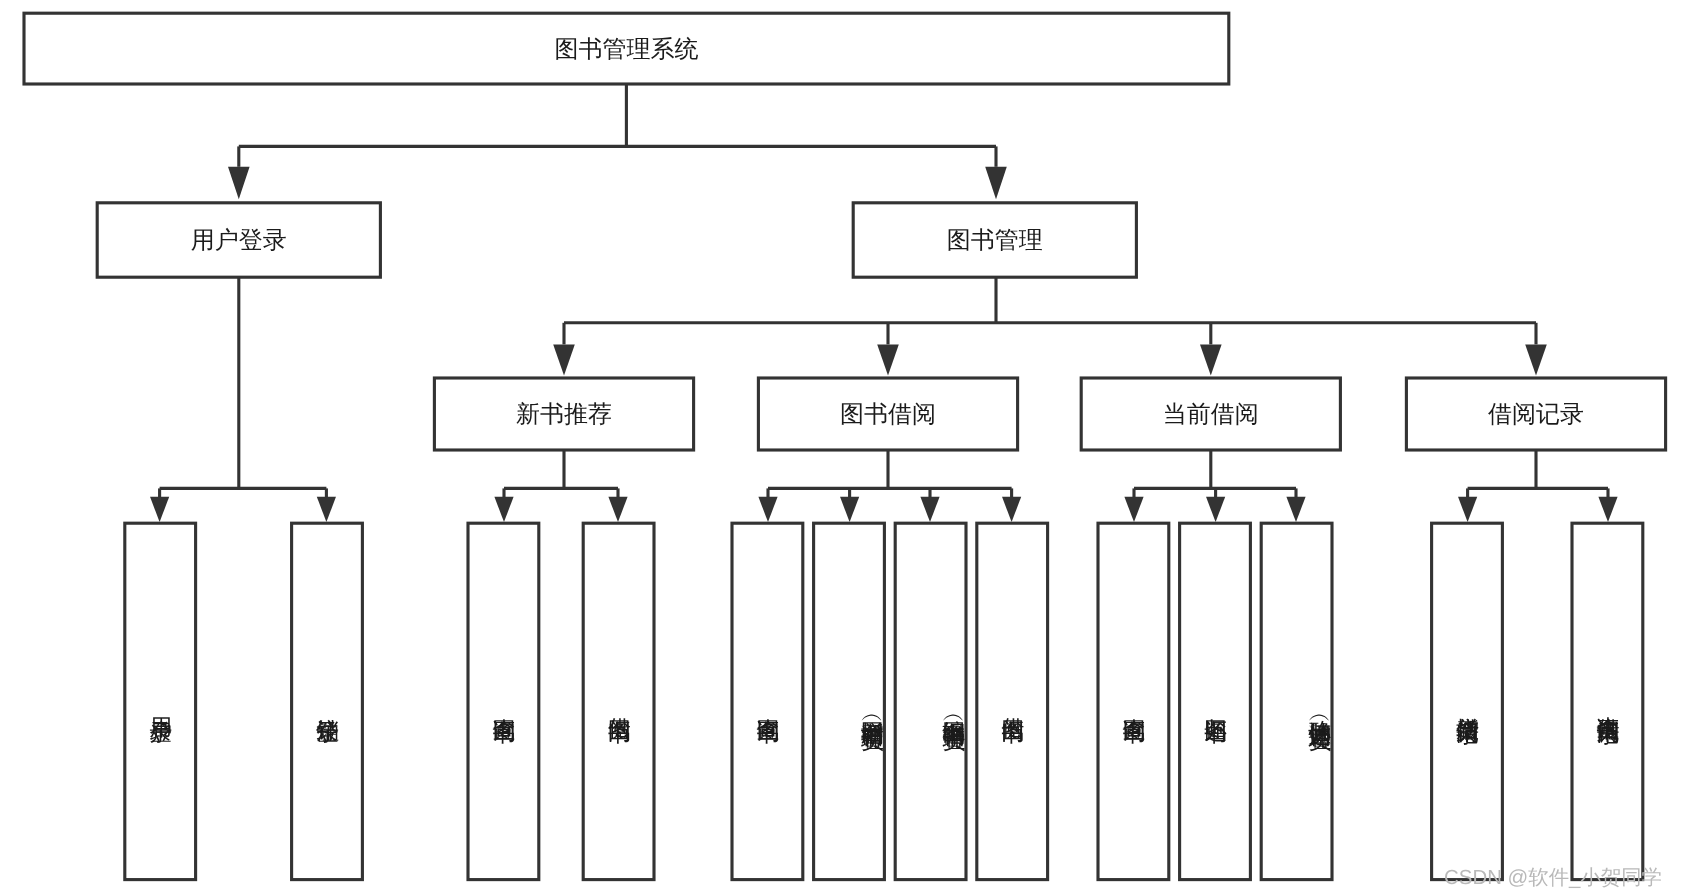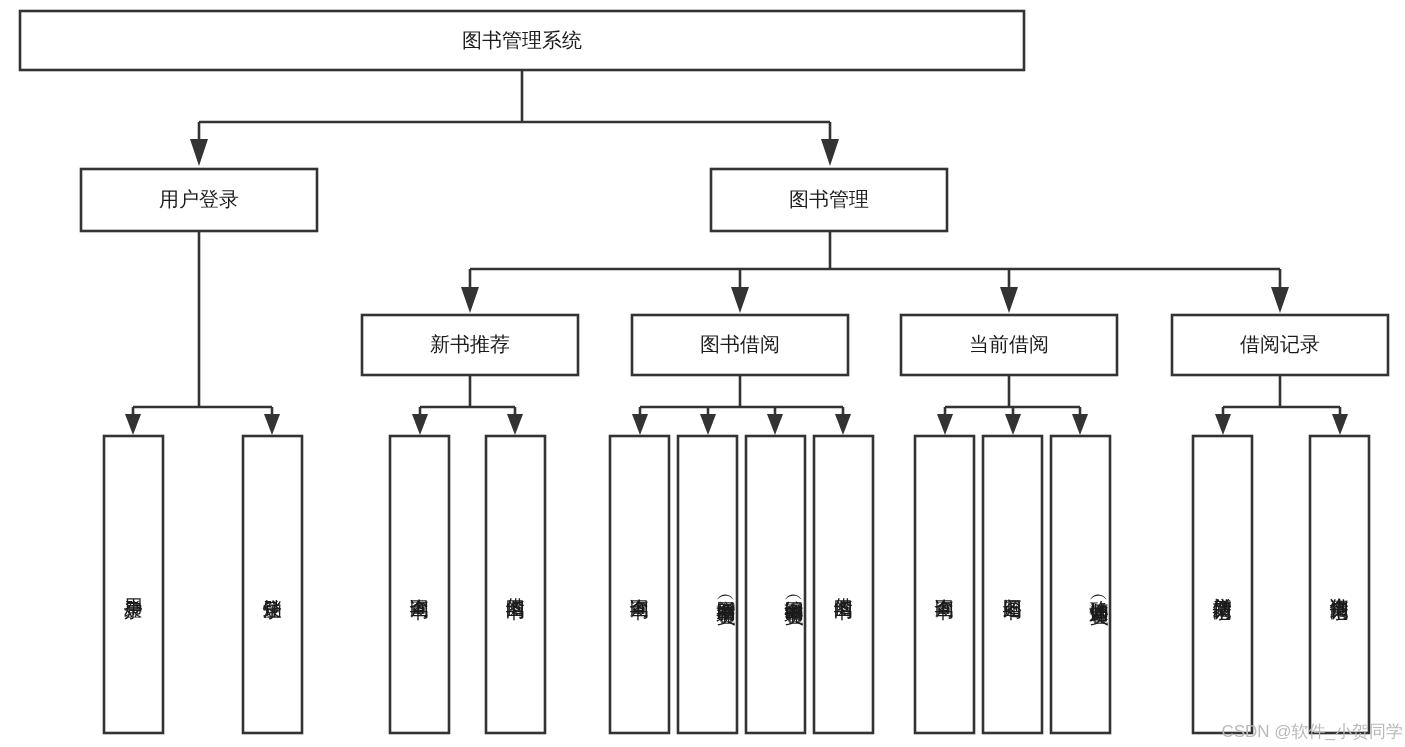--- a/index.html
+++ b/index.html
@@ -57,21 +57,21 @@
     text-orientation: upright;
     letter-spacing: 1px;
     white-space: nowrap;
     display: flex;
     align-items: center;
     justify-content: center;
     pointer-events: none;
   }
   .watermark {
     position: absolute;
-    right: 2px;
+    right: 20px;
     bottom: 4px;
     font-family: "Liberation Sans", "DejaVu Sans", sans-serif;
     font-size: 17px;
     color: #b9b9b9;
     white-space: nowrap;
   }
 </style>
 </head>
 <body>
 

